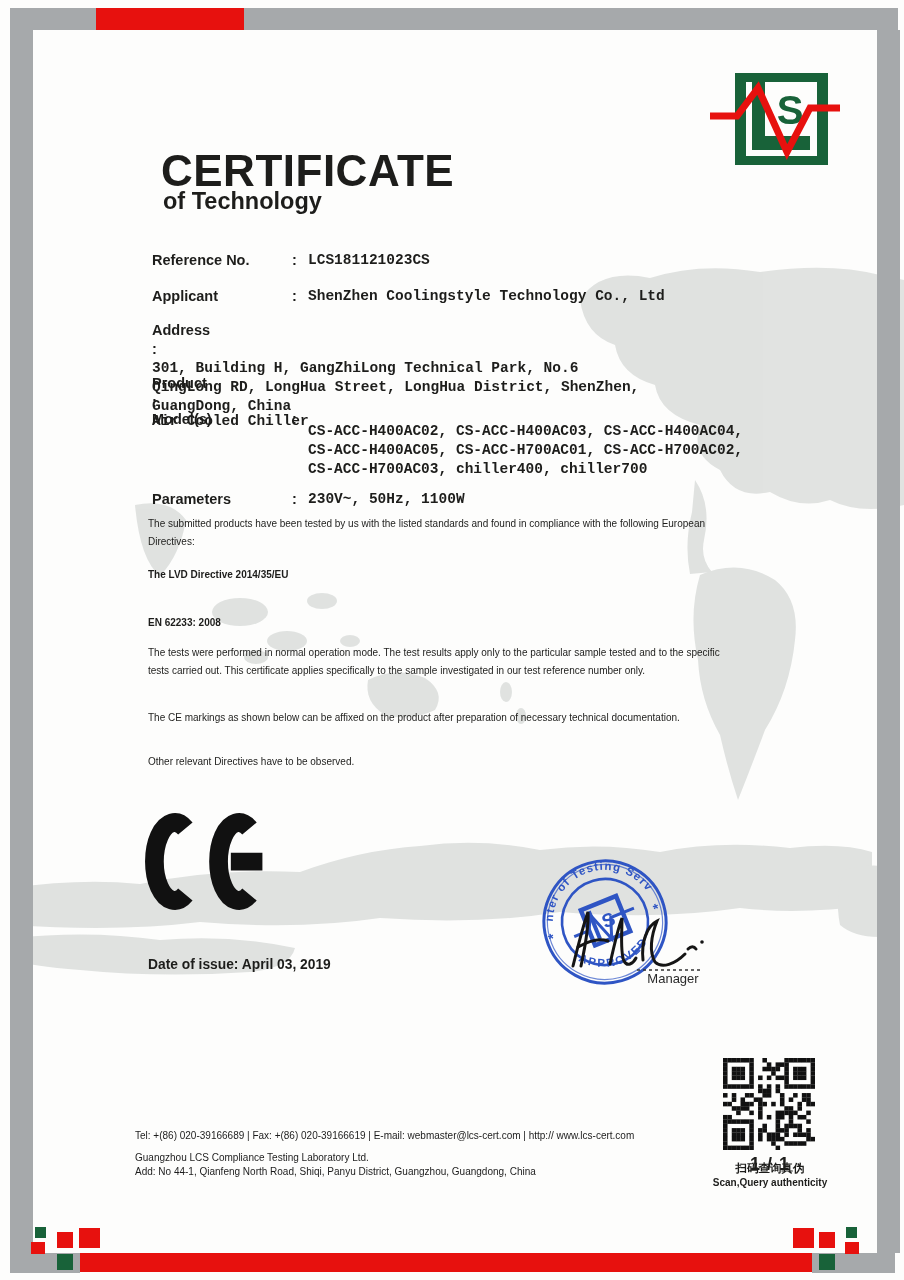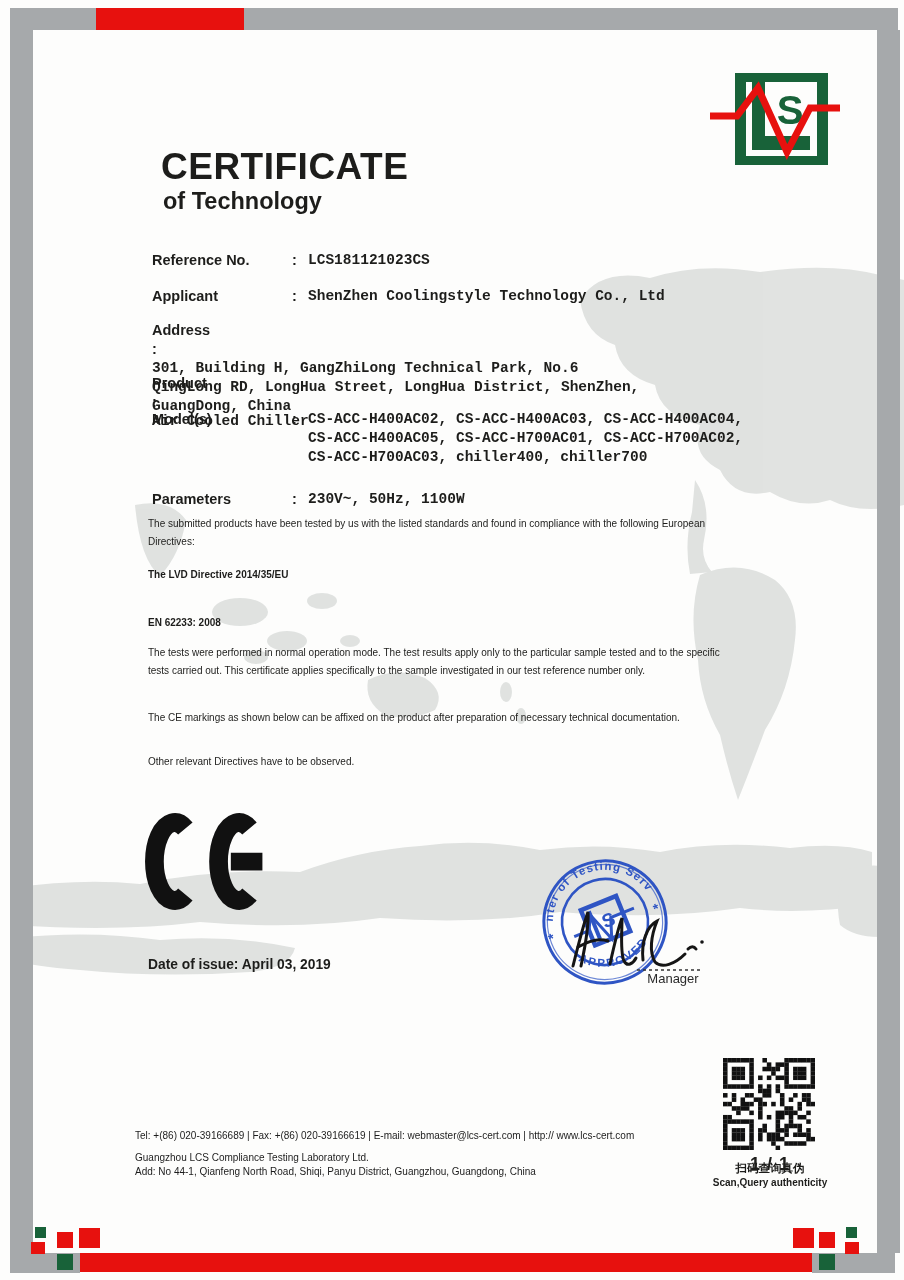--- a/index.html
+++ b/index.html
@@ -6,27 +6,27 @@
   .canvas{position:relative;width:904px;height:1280px;background:#fdfdfc;overflow:hidden;
           font-family:"Liberation Sans",sans-serif;color:#1d1d1b;}
   
   .bar{position:absolute;background:#a6a9ab;z-index:3;}
   .redbar{position:absolute;background:#e7110e;z-index:4;}
   .sq{position:absolute;z-index:5;}
   .sq.red{background:#e7110e;}
   .sq.green{background:#186239;}
   
   .wm{position:absolute;left:0;top:0;z-index:0;}
-  .title1{position:absolute;left:161px;top:146px;font-size:37px;font-weight:bold;letter-spacing:.5px;z-index:1;}
+  .title1{position:absolute;left:161px;top:146px;font-size:44px;font-weight:bold;letter-spacing:.5px;z-index:1;}
   .title2{position:absolute;left:163px;top:188px;font-size:23.5px;font-weight:bold;z-index:1;}
   .frow{position:absolute;left:152px;display:flex;font-size:14.5px;font-weight:bold;line-height:19px;z-index:1;}
   .flabel{width:140px;flex:none;}
   .fcolon{width:16px;flex:none;}
   .fvalue{width:492px;font-family:Liberation Mono, monospace;}
-  .w455{width:455px;}
+  .w455{width:455px;margin-top:12px;}
   .para{position:absolute;left:148px;width:592px;font-size:10px;line-height:17.8px;z-index:1;}
   .bold{font-weight:bold;}
   .date{position:absolute;left:148px;top:957px;font-size:13.8px;font-weight:bold;z-index:2;}
   .ce{position:absolute;left:145px;top:813px;z-index:1;}
   .logo{position:absolute;left:710px;top:66px;z-index:1;}
   .stamp{position:absolute;left:533px;top:852px;z-index:2;}
   .qr{position:absolute;left:723px;top:1058px;z-index:1;}
   .qrcap{position:absolute;left:700px;width:140px;text-align:center;font-weight:bold;z-index:1;margin-top:9px;}
   .cap-cn{top:1152px;font-size:11.5px;}
   .cap-en{top:1168px;font-size:10px;}

